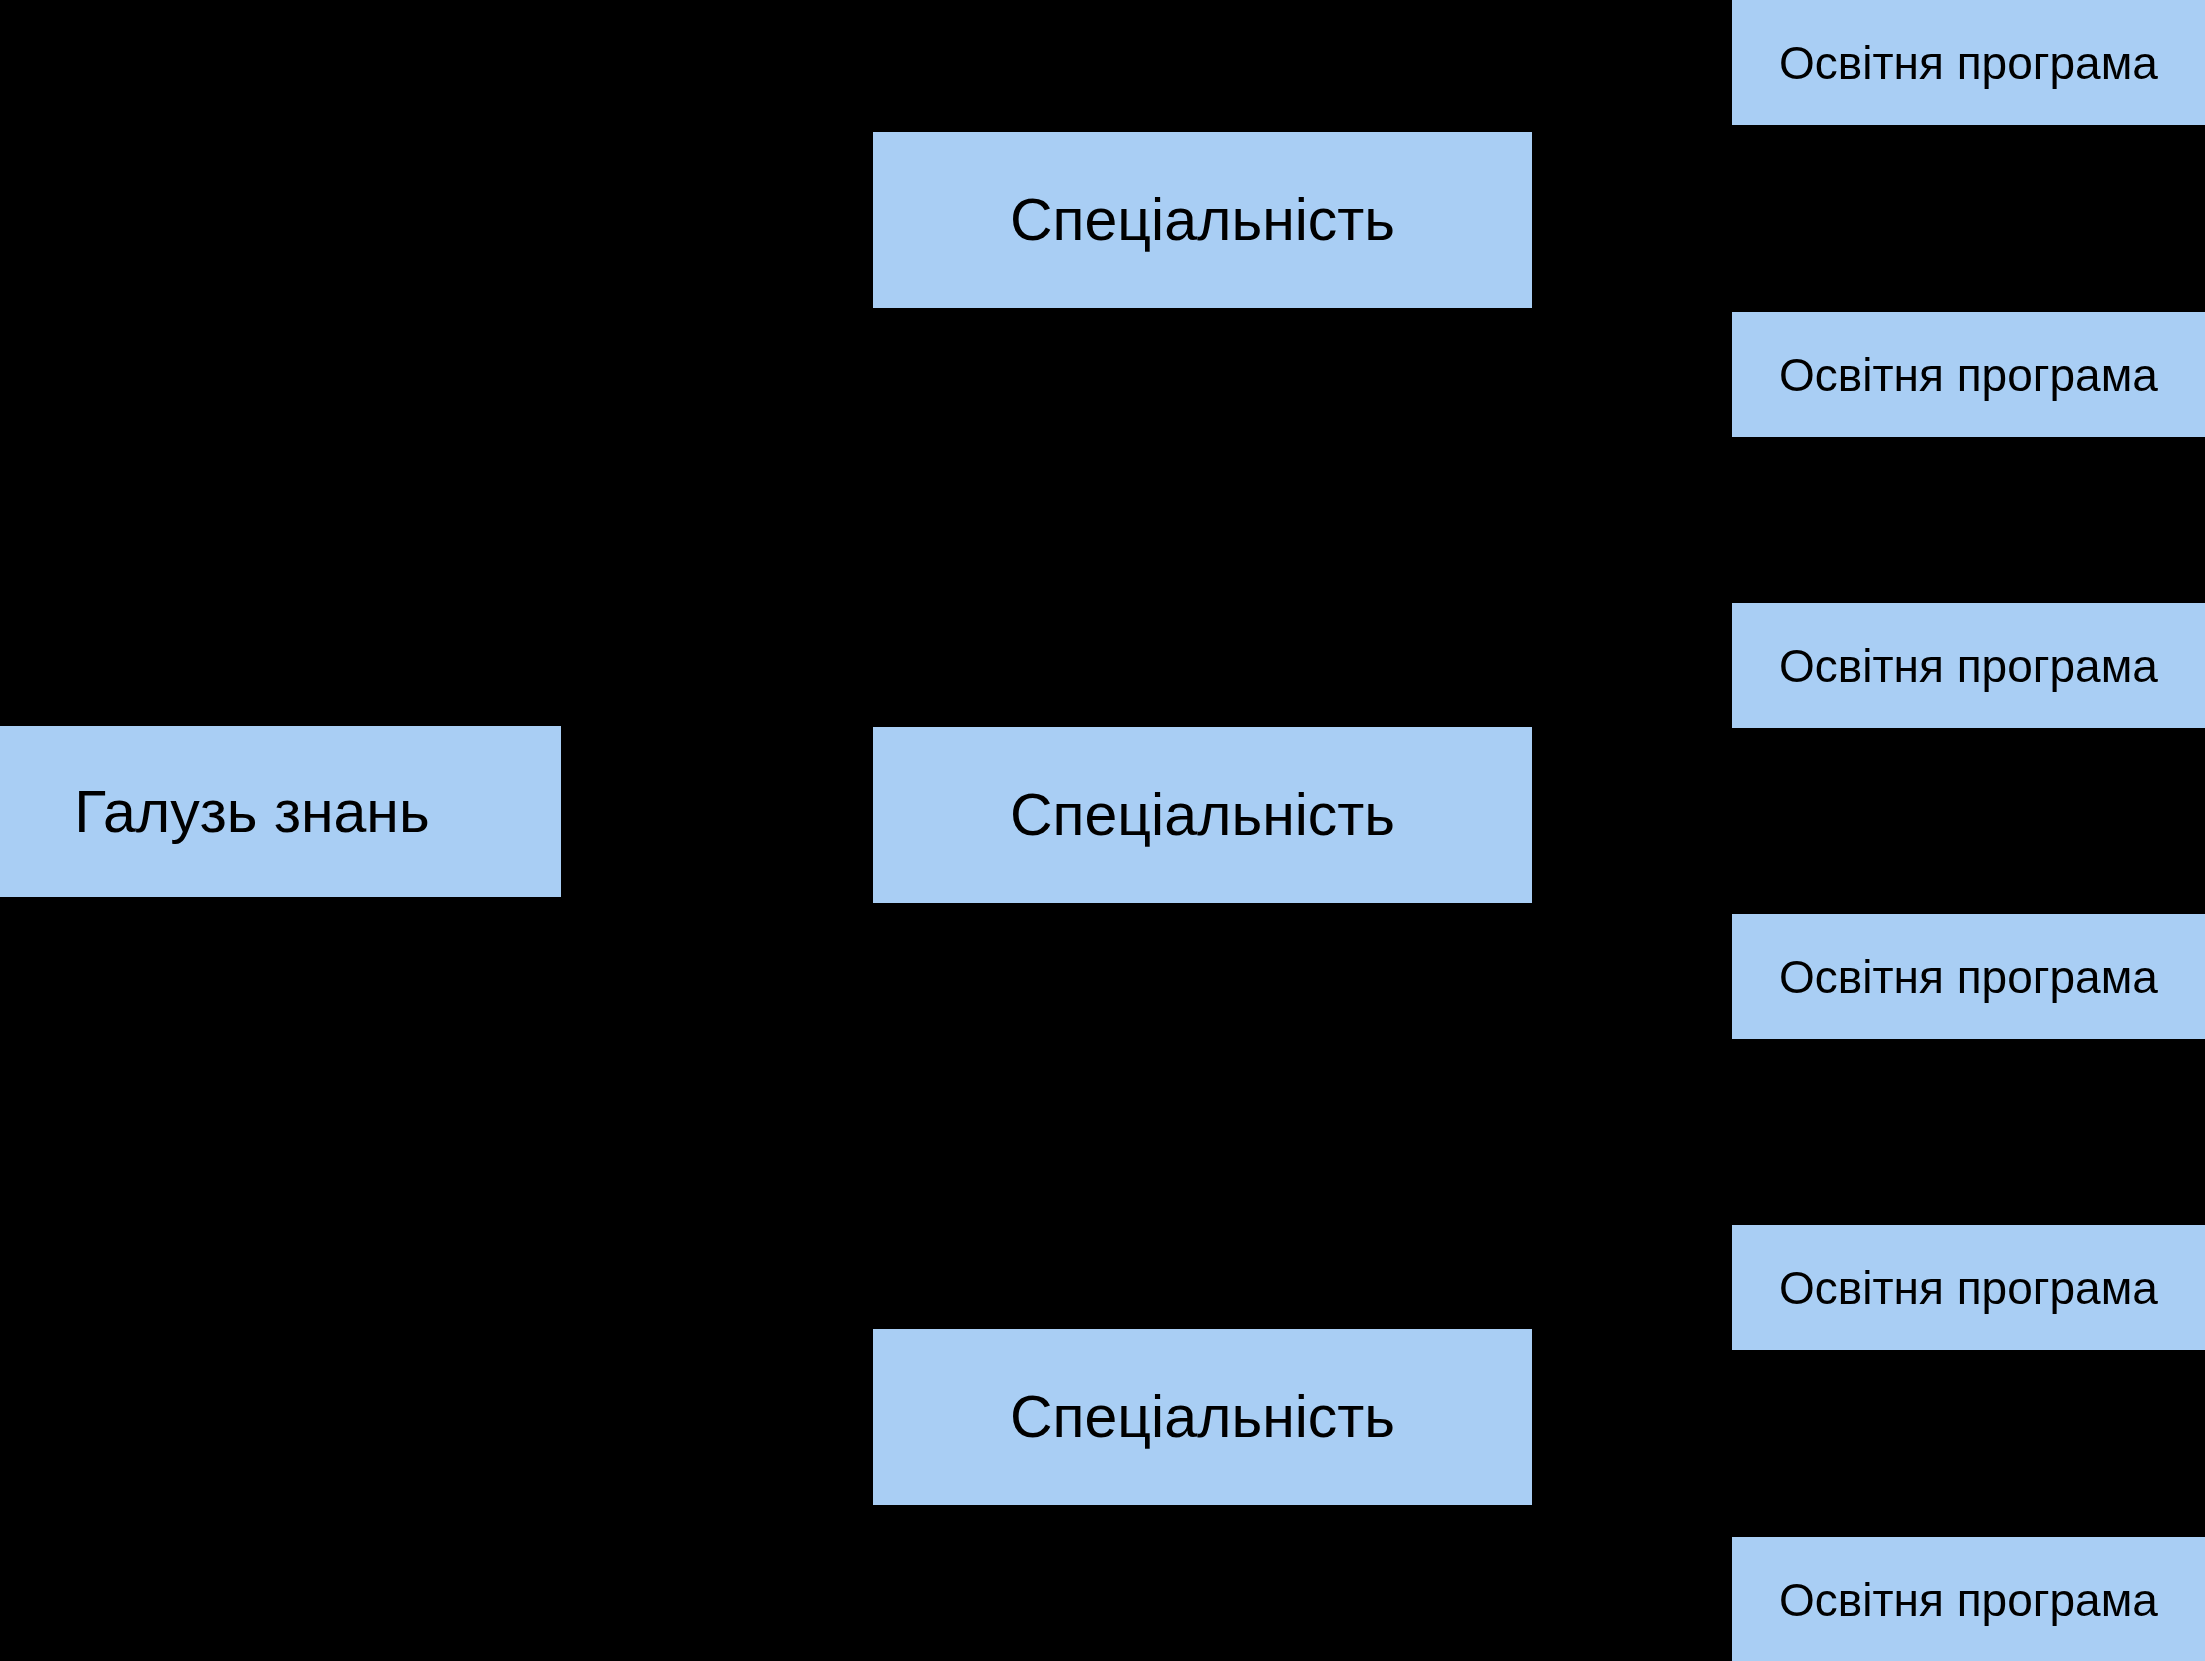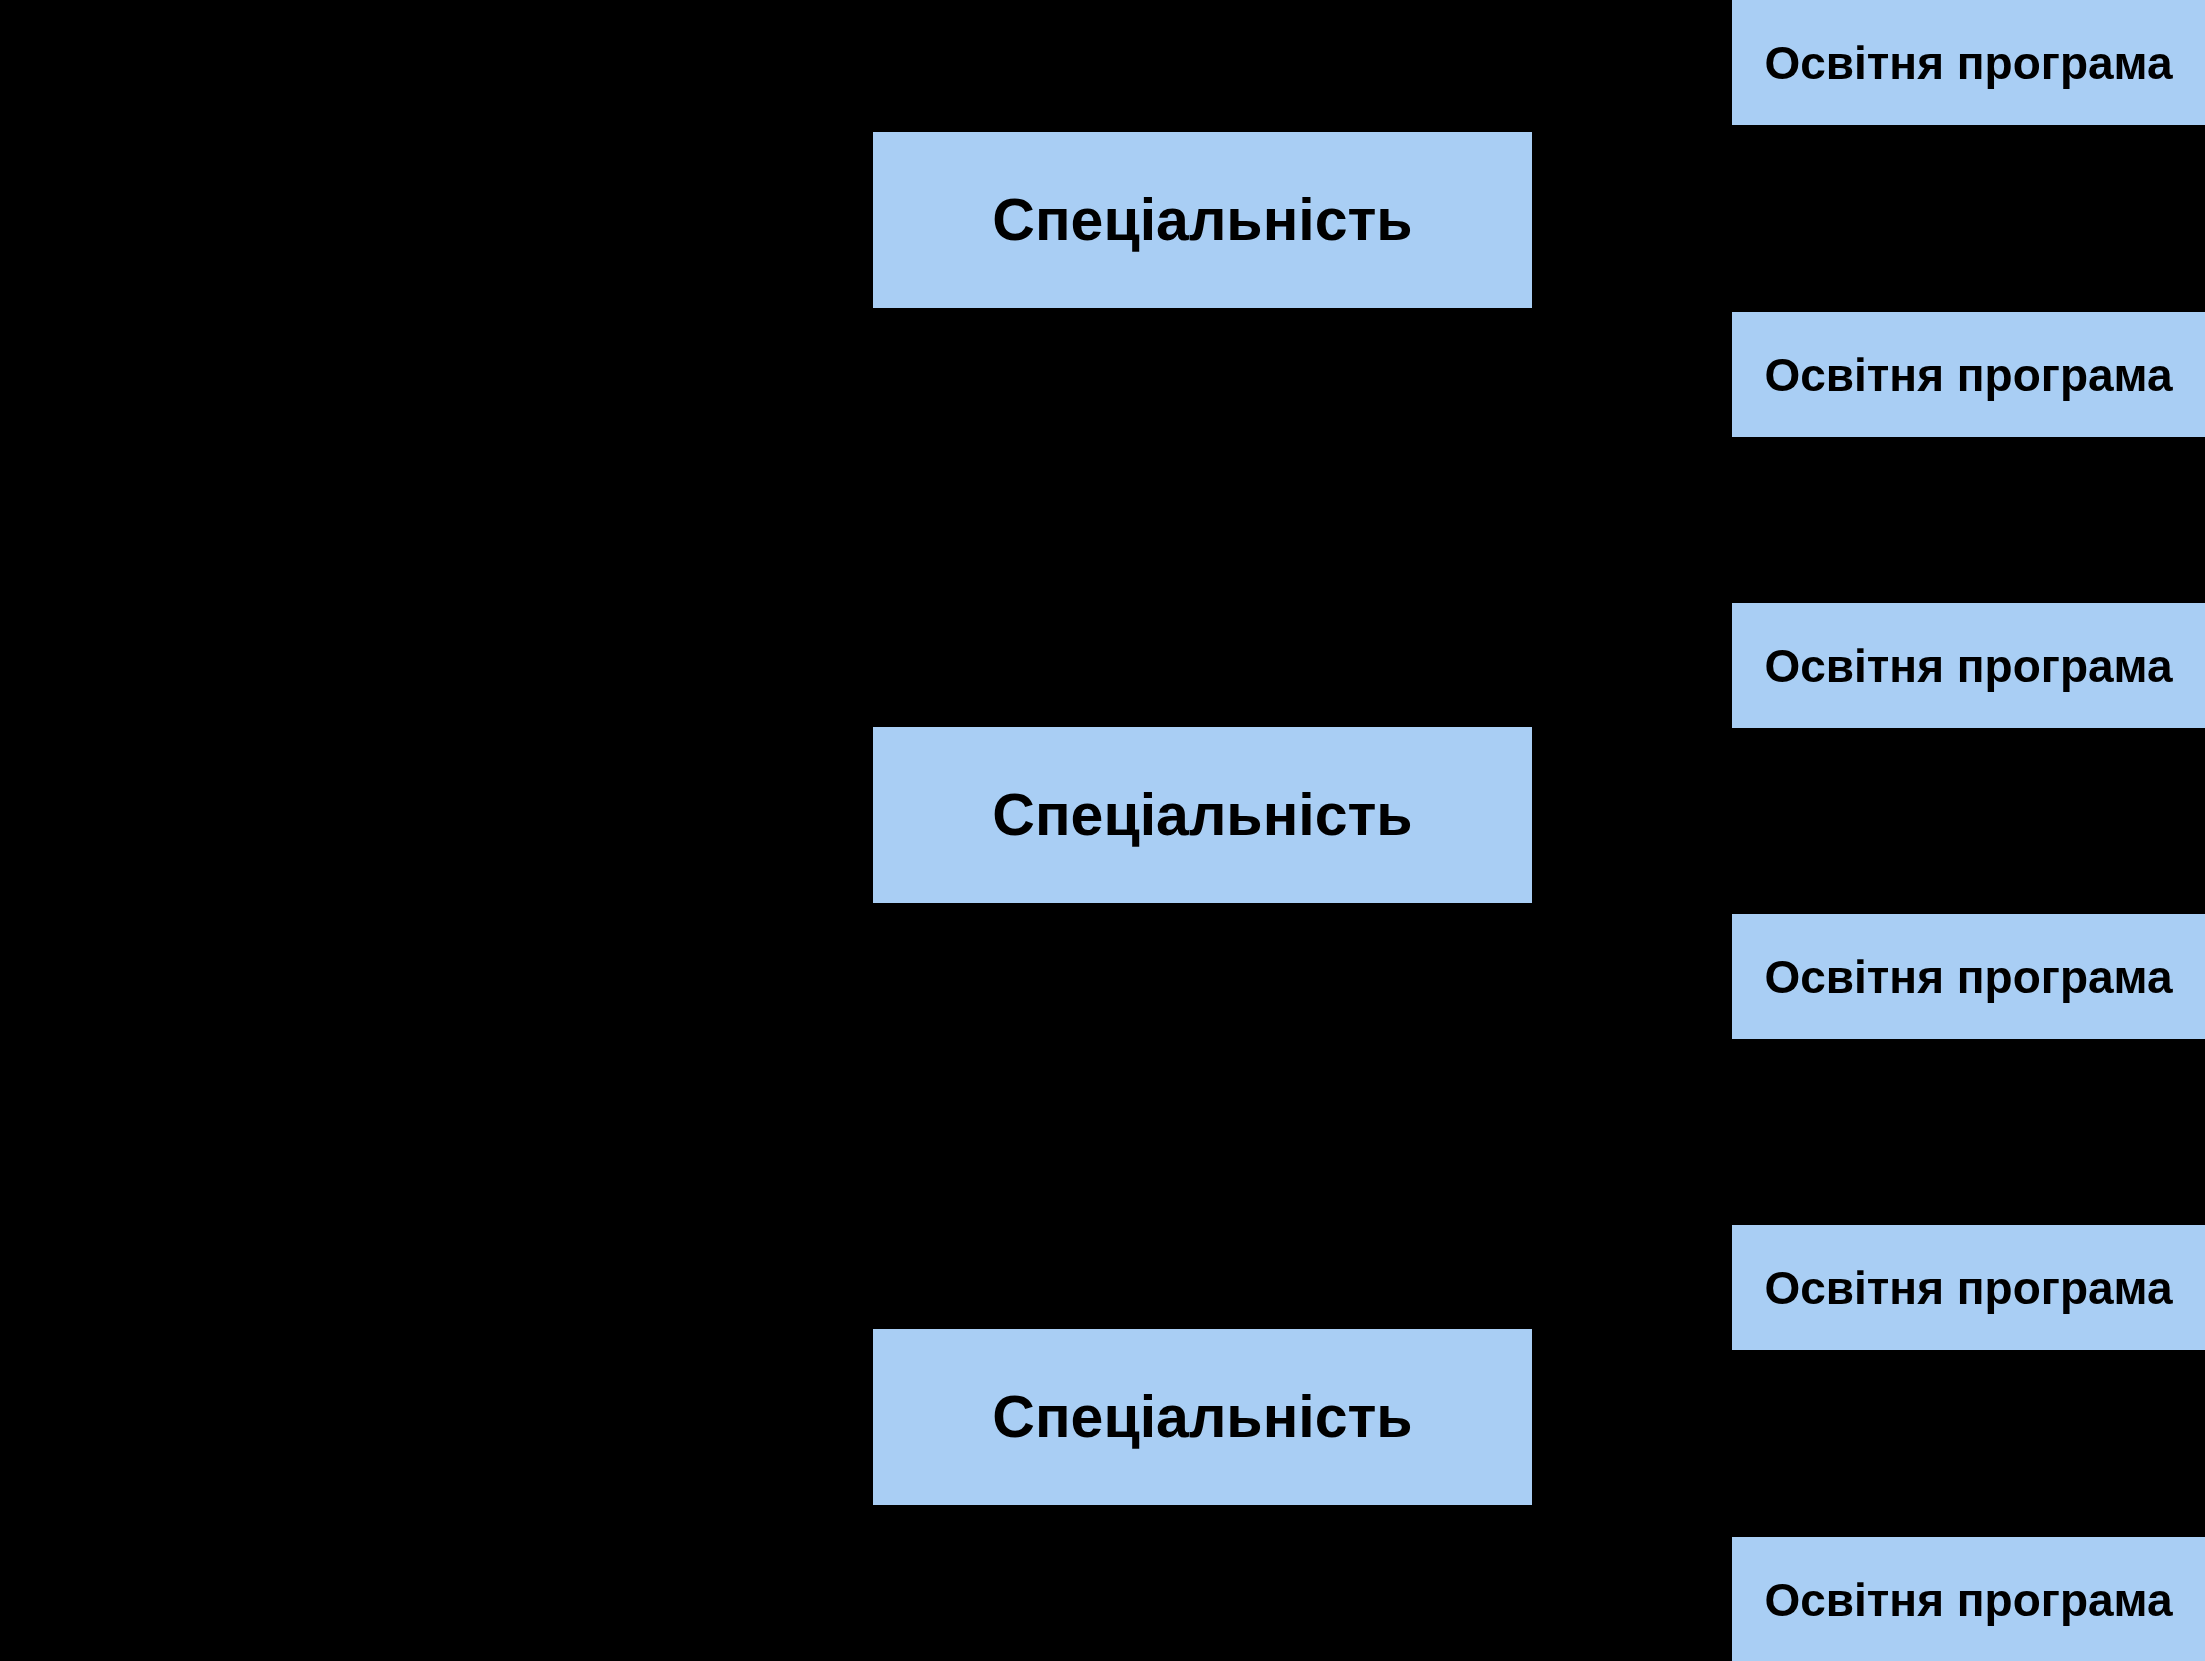--- a/index.html
+++ b/index.html
@@ -21,21 +21,21 @@
     height: 1662px;
     background: var(--bg);
   }
   .node {
     position: absolute;
     background: var(--node-fill);
     color: var(--node-text);
     display: flex;
     align-items: center;
     justify-content: center;
-    font-weight: bold;
+    font-weight: normal;
     white-space: nowrap;
     text-align: center;
   }
   
   .node--field {
     left: 0; top: 1141;
     left: 0px; top: 726px;
     width: 561px; height: 171px;
     font-size: 59px;
     padding-right: 57px; 
@@ -52,20 +52,21 @@
   .prog-2 { top: 603px; }
   .prog-3 { top: 914px; }
   .prog-4 { top: 1225px; }
   .prog-5 { top: 1537px; }
 </style>
 </head>
 <body>
 
 <div class="stage">
 
+  <div class="node node--field">Галузь знань</div>
 
   <div class="node node--spec spec-0">Спеціальність</div>
   <div class="node node--spec spec-1">Спеціальність</div>
   <div class="node node--spec spec-2">Спеціальність</div>
 
   <div class="node node--prog prog-0">Освітня програма</div>
   <div class="node node--prog prog-1">Освітня програма</div>
   <div class="node node--prog prog-2">Освітня програма</div>
   <div class="node node--prog prog-3">Освітня програма</div>
   <div class="node node--prog prog-4">Освітня програма</div>

